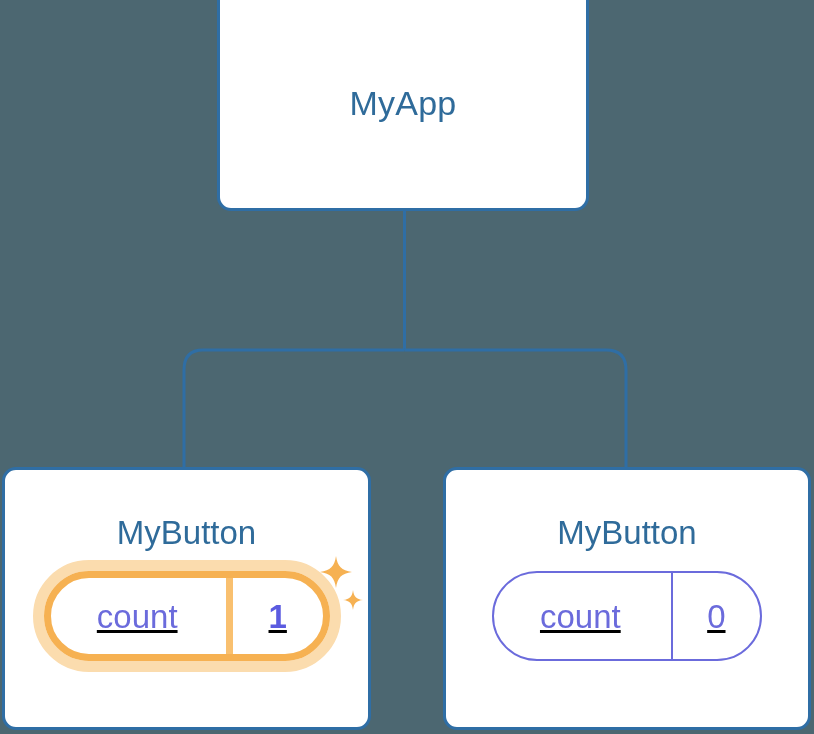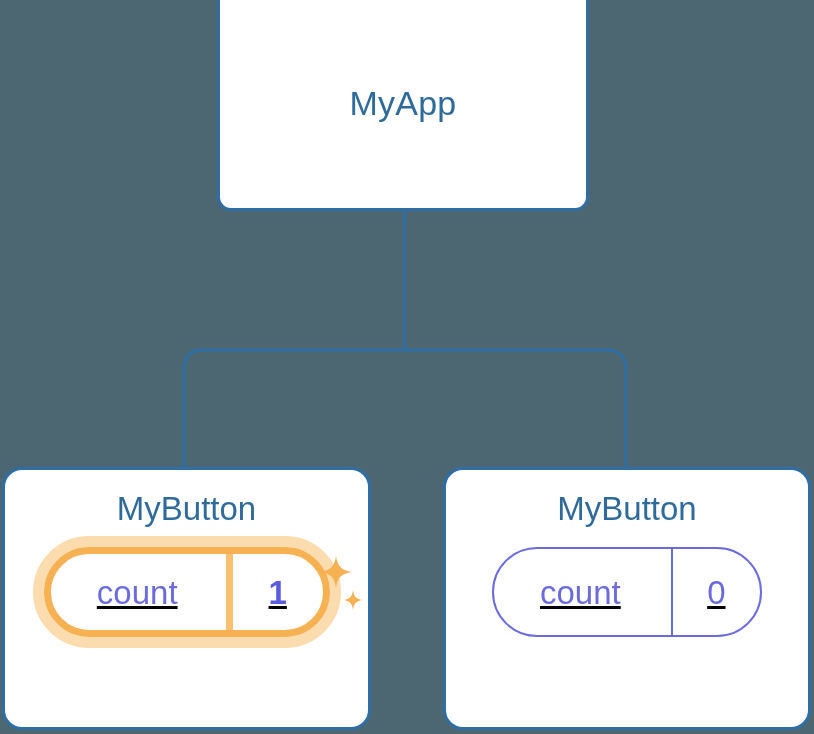--- a/index.html
+++ b/index.html
@@ -62,22 +62,21 @@
     user-select: none;
   }
 
   
   .leaf {
     height: 263px;
     display: flex;
     flex-direction: column;
     align-items: center;
     justify-content: flex-start;
-    padding-top: 22px;
-    border-radius: 20px;
+    padding-top: 46px;
   }
   #node-button-left {
     left: 2px;
     top: 467px;
     width: 369px;
   }
   #node-button-right {
     left: 443px;
     top: 467px;
     width: 368px;

